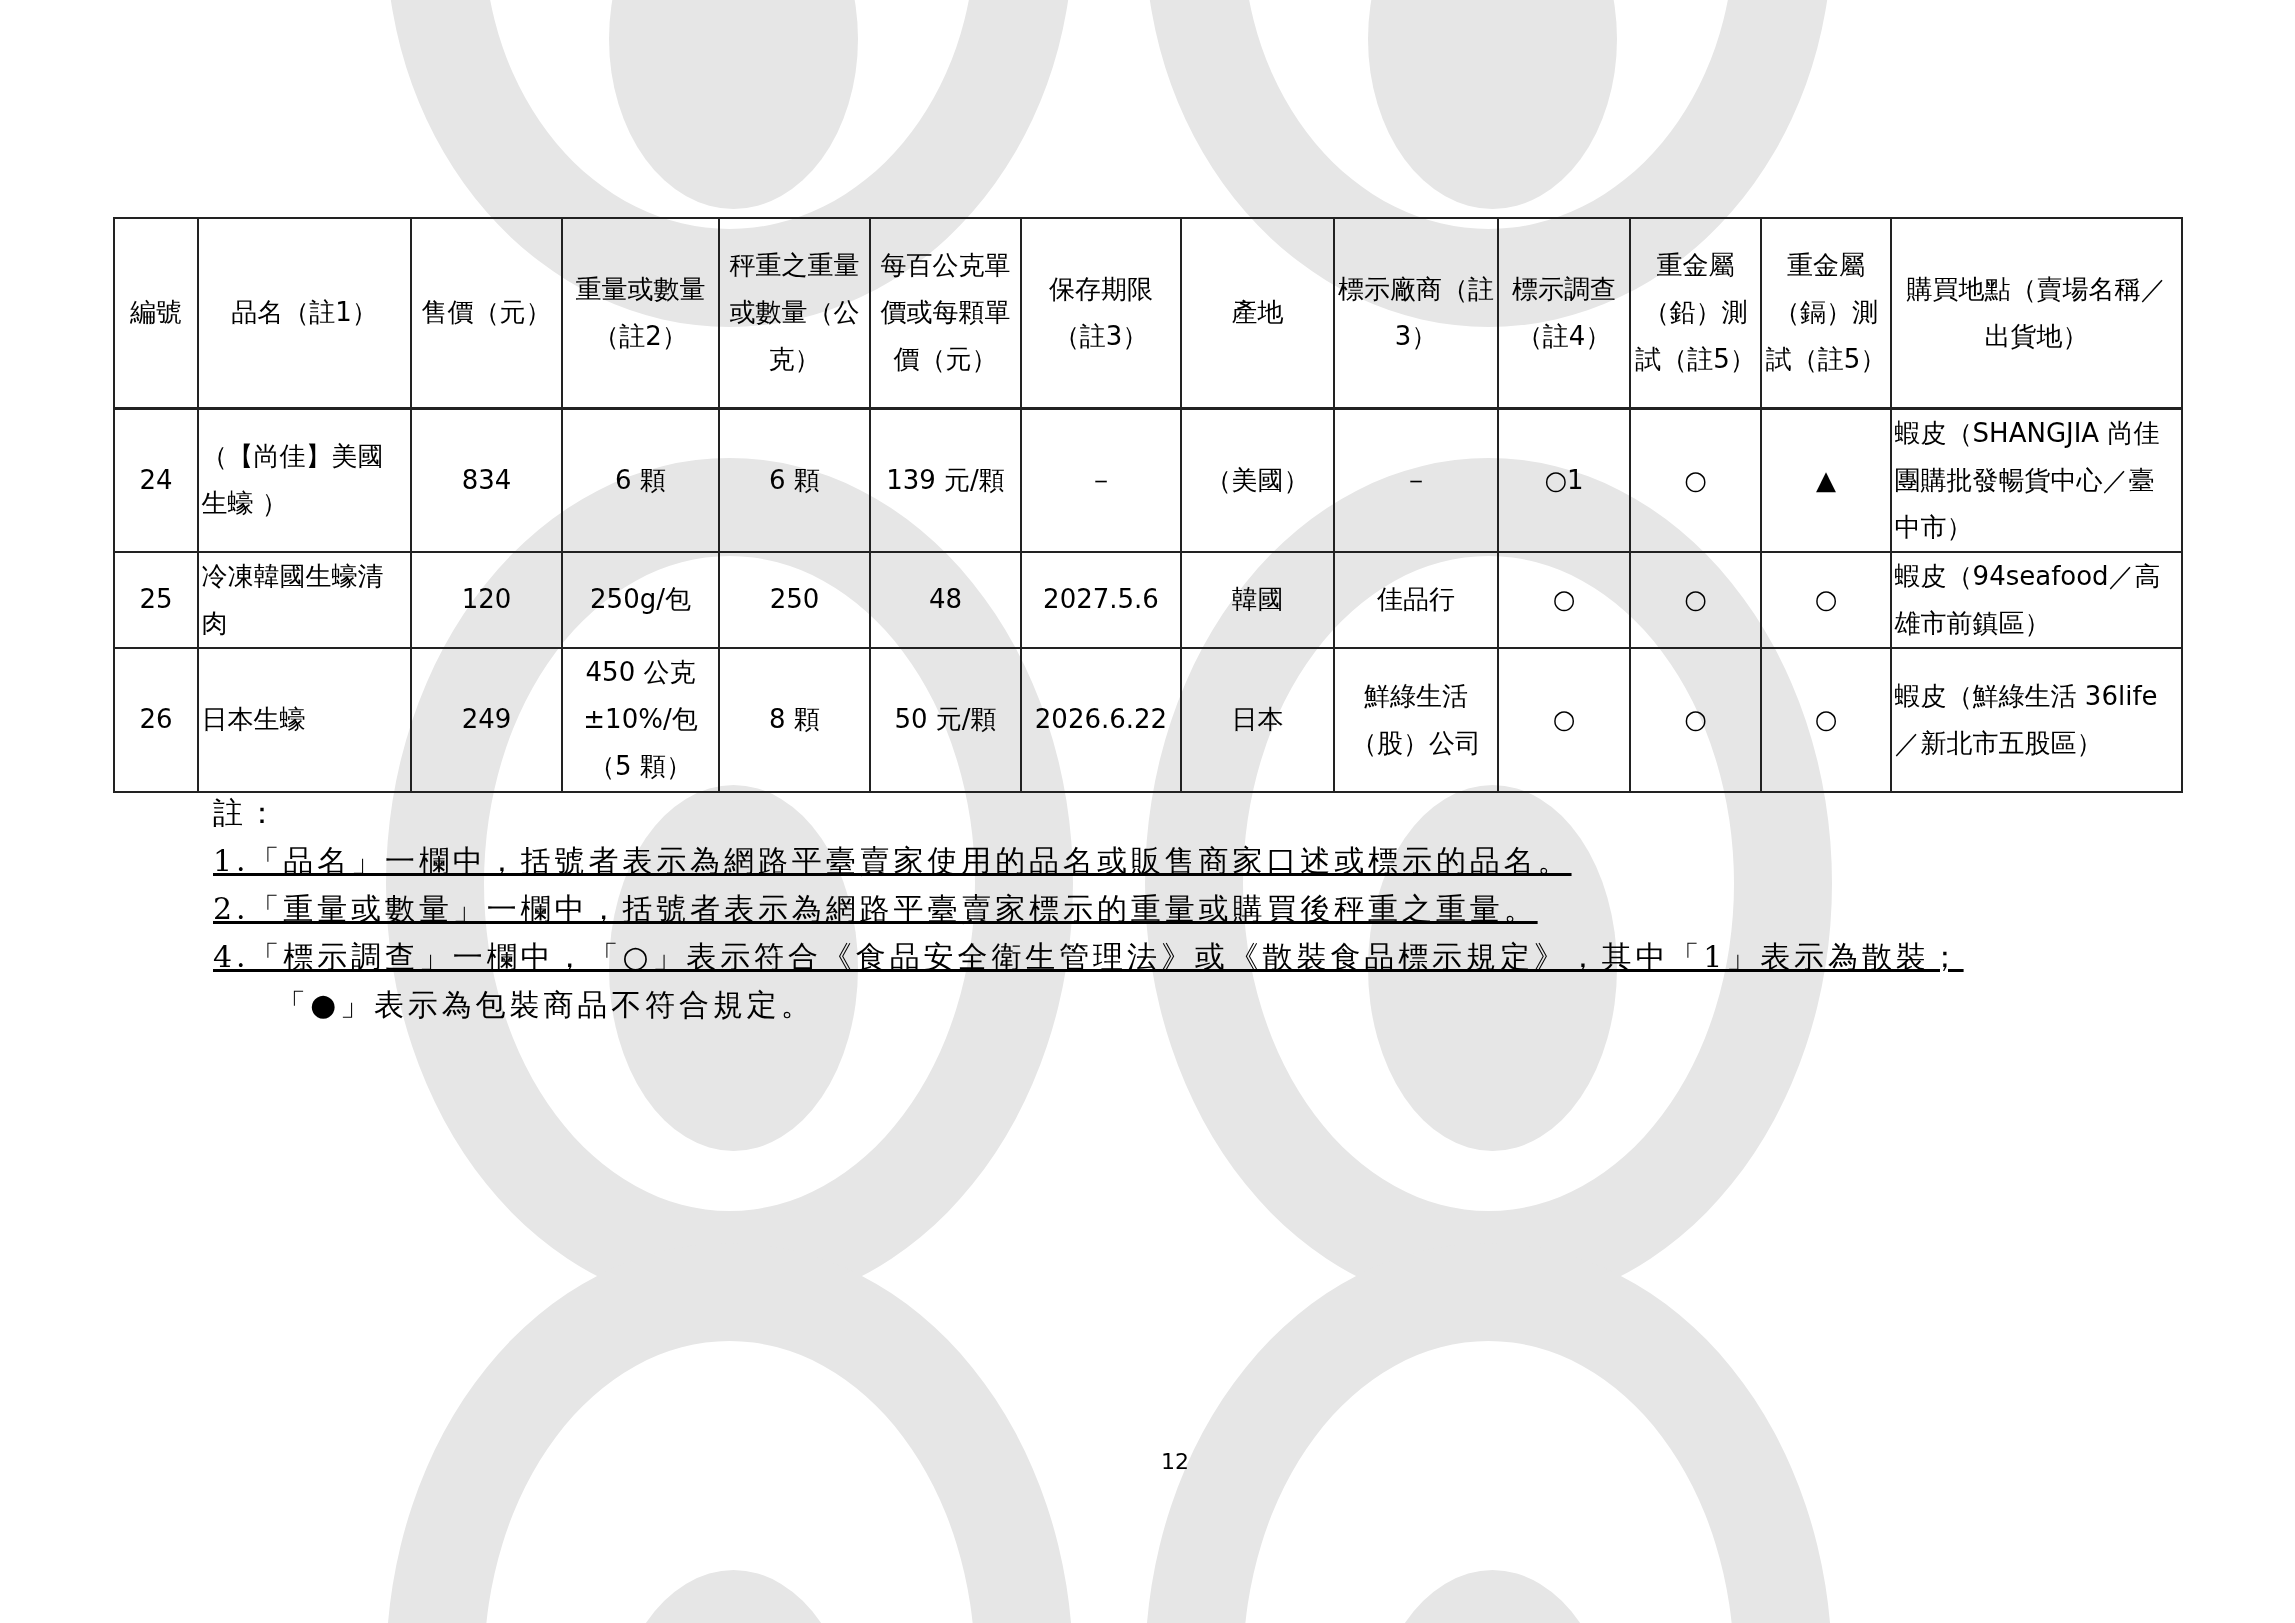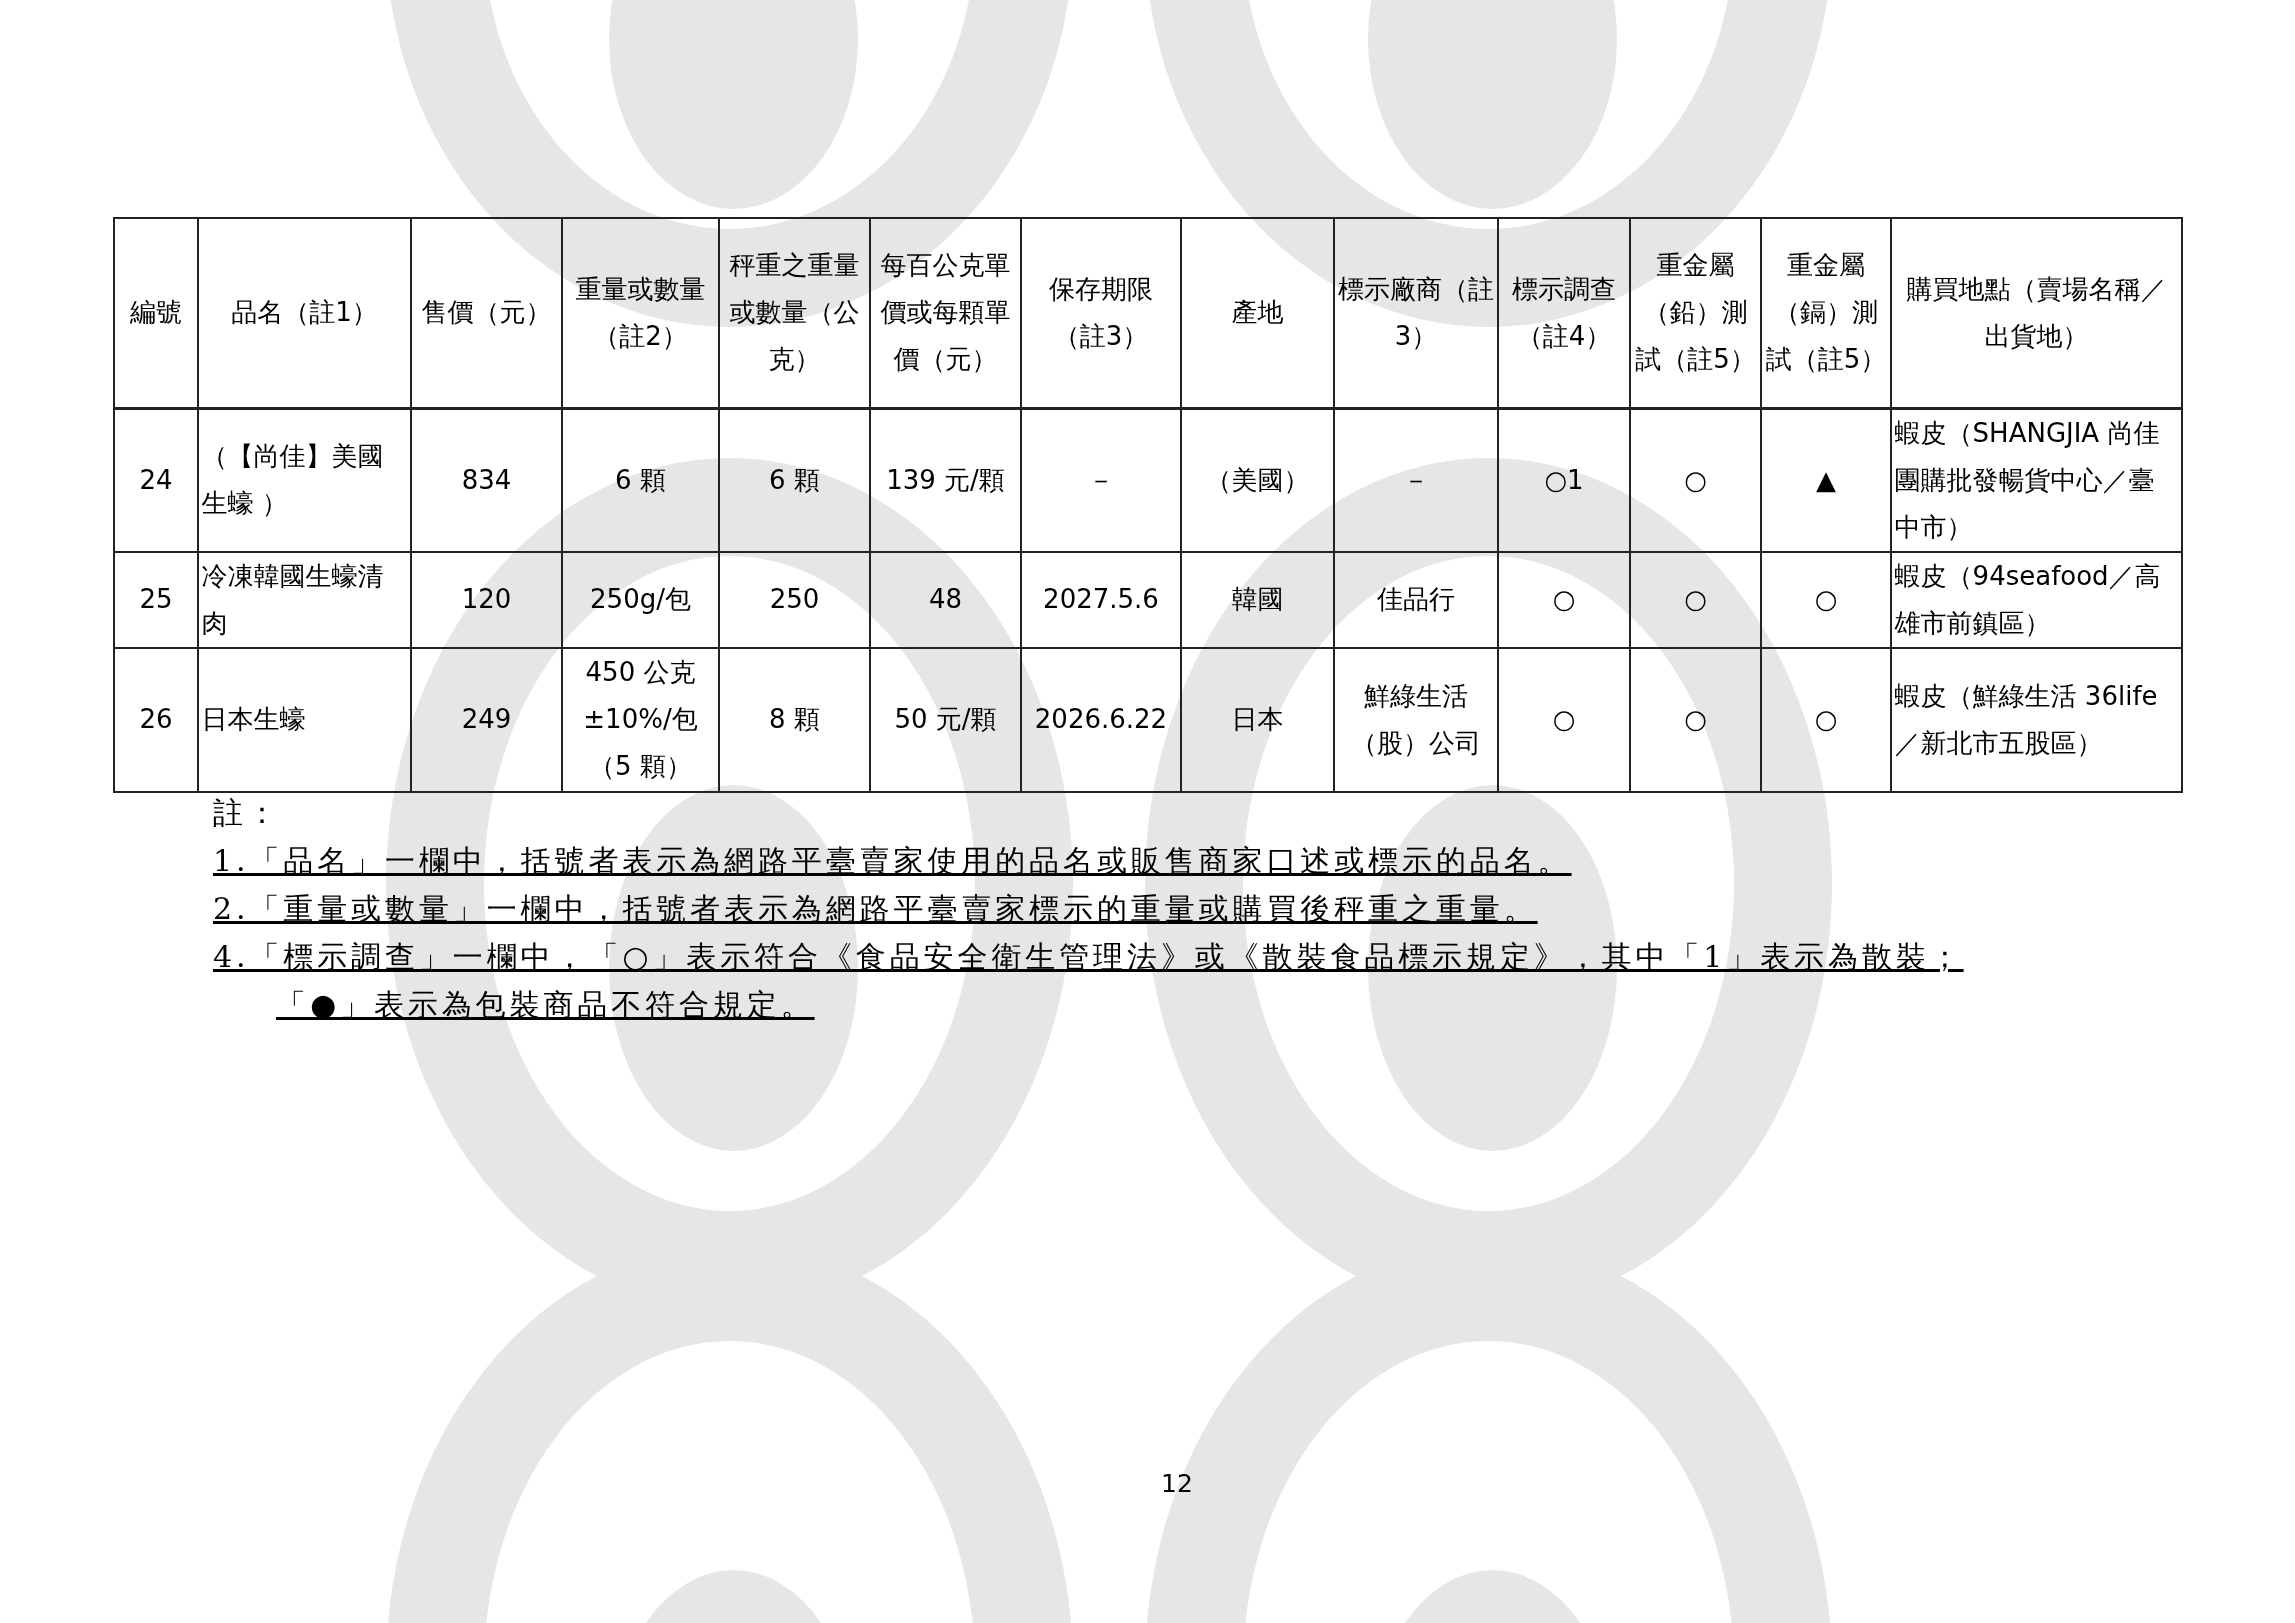--- a/index.html
+++ b/index.html
@@ -32,26 +32,25 @@
   }
   .page-table thead th { border-bottom:3.9px solid #222; }
   .page-table td.left { text-align:left; }
   .notes {
     position:absolute; left:213px; top:789px; z-index:2;
     font-family:"DejaVu Serif", "Liberation Serif", serif;
     font-size:30px; line-height:48px; letter-spacing:3.9px;
   }
   .notes .title { padding-left:0; }
   .notes .item { white-space:nowrap;text-decoration:underline; }
-  .notes .indent { padding-left:63px; white-space:nowrap;text-decoration:underline; }
+  .notes .indent { padding-left:63px; white-space:nowrap; }
   .page-number {
     position:absolute; left:1161px; top:1449px; z-index:2;
     font-family:"DejaVu Sans", "Liberation Sans", sans-serif;
-    font-size:25px;
-    margin-top:20px;
+    font-size:22px;
   }
 </style>
 </head>
 <body>
 
 <div class="wm" style="left:386px;top:-458px;width:687px;height:785px;"></div>
 <div class="wm" style="left:1145px;top:-458px;width:687px;height:785px;"></div>
 <div class="wm" style="left:386px;top:458px;width:687px;height:851px;"></div>
 <div class="wm" style="left:1145px;top:458px;width:687px;height:851px;"></div>
 <div class="wm" style="left:386px;top:1243px;width:687px;height:851px;"></div>

